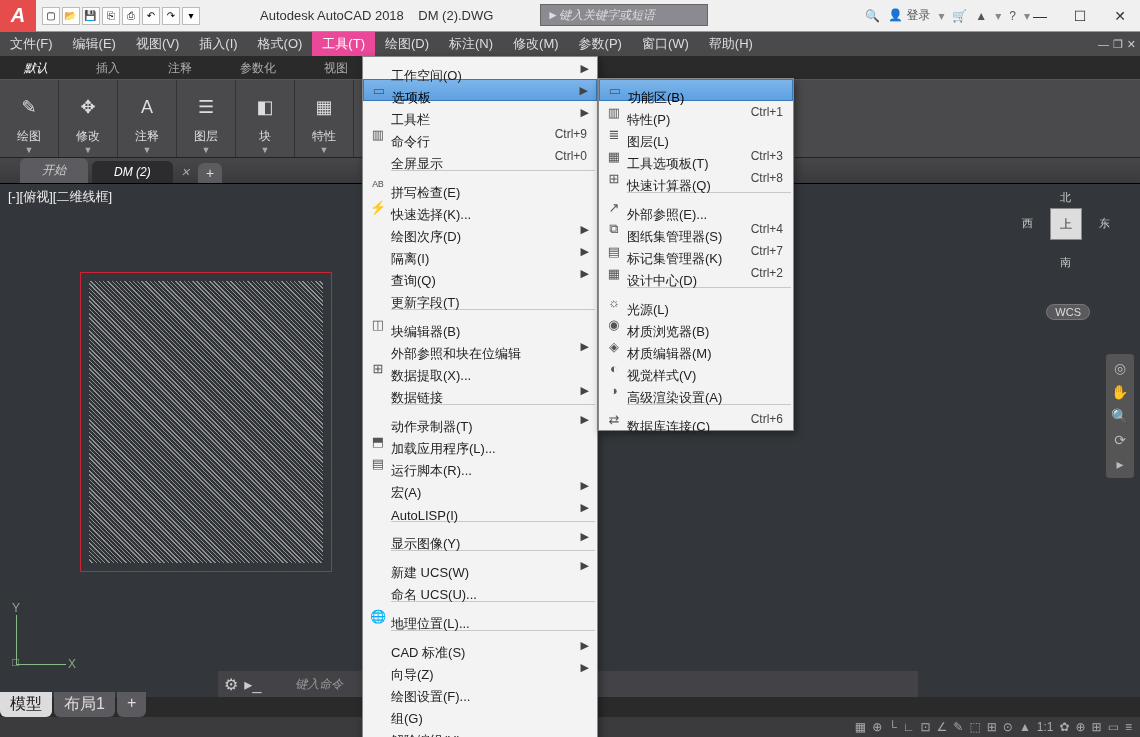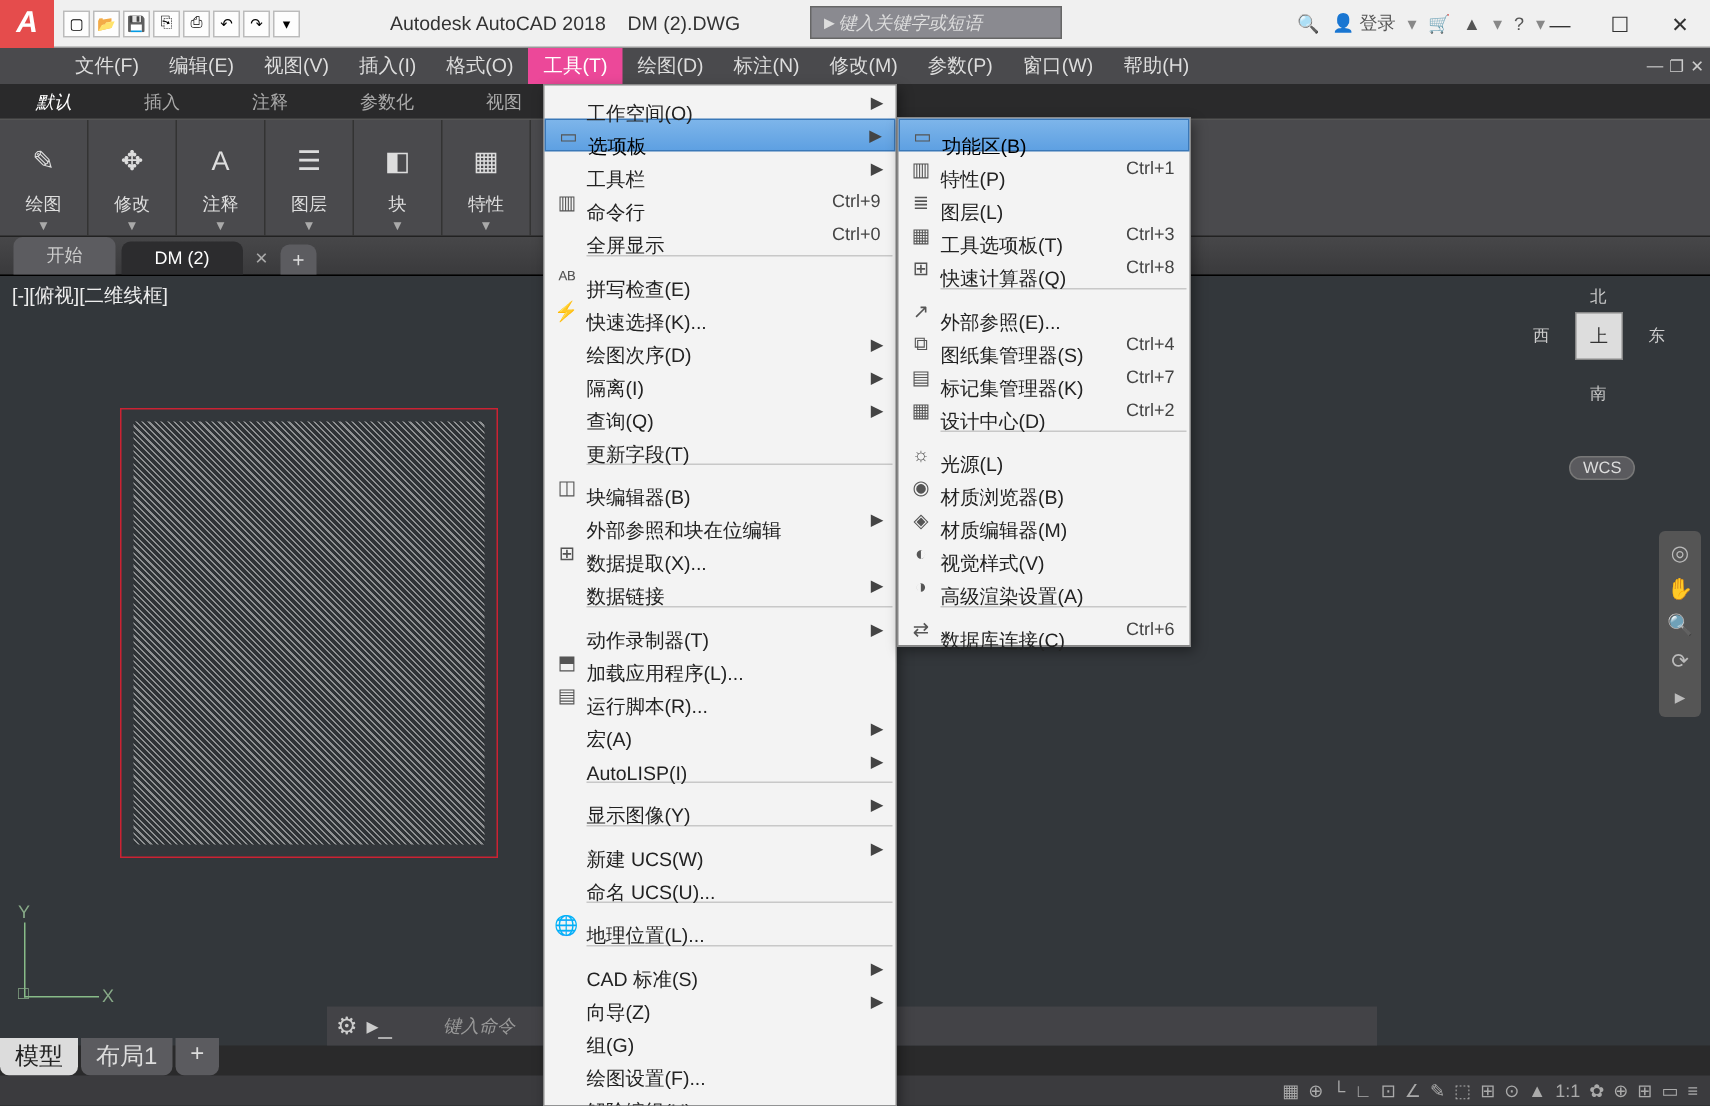--- a/index.html
+++ b/index.html
@@ -11,38 +11,38 @@
 .qat { display: flex; gap: 2px; padding: 0 6px; align-items: center; }
 .qat-btn { width: 18px; height: 18px; border: 1px solid #bbb; background: #fdfdfd; font-size: 10px; display: flex; align-items: center; justify-content: center; cursor: pointer; }
 .title-text { position: absolute; left: 260px; font-size: 13px; color: #333; }
 .search-box { position: absolute; left: 540px; top: 4px; width: 168px; height: 22px; background: #8a8a90; border: 1px solid #666; color: #ddd; font-size: 12px; padding: 0 6px; font-style: italic; display: flex; align-items: center; }
 .title-right { position: absolute; right: 110px; display: flex; gap: 8px; align-items: center; font-size: 12px; color: #555; }
 .title-right span { cursor: pointer; }
 .win-controls { position: absolute; right: 0; display: flex; }
 .win-btn { width: 40px; height: 28px; display: flex; align-items: center; justify-content: center; font-size: 14px; color: #333; cursor: pointer; }
 
 
-.menubar { height: 24px; background: #4a4a4d; display: flex; align-items: center; padding-left: 40px; font-size: 13px; position: relative; }
+.menubar { height: 24px; background: #4a4a4d; display: flex; align-items: center; font-size: 13px; position: relative; }
 .menu-item { padding: 3px 10px; color: #ddd; cursor: pointer; }
 .menu-item.active { background: #ec4899; color: #fff; }
 .menubar-right { position: absolute; right: 4px; display: flex; gap: 4px; }
 .menubar-right span { color: #ccc; font-size: 11px; cursor: pointer; }
 
 
 .ribbon-tabs { height: 24px; background: #2a2a2b; display: flex; font-size: 12px; border-bottom: 1px solid #555; }
 .rtab { padding: 4px 24px; color: #aaa; cursor: pointer; }
 .rtab.active { color: #fff; font-style: italic; }
 .ribbon { height: 78px; background: #4a4a4d; display: flex; border-bottom: 1px solid #222; }
 .ribbon-panel { display: flex; flex-direction: column; align-items: center; justify-content: flex-end; border-right: 1px solid #333; padding: 4px 14px 2px; color: #ddd; font-size: 12px; cursor: pointer; }
 .ribbon-icon { width: 30px; height: 30px; margin-bottom: 2px; display: flex; align-items: center; justify-content: center; font-size: 18px; }
 .panel-label { font-size: 12px; margin-top: 4px; }
 .panel-drop { font-size: 9px; color: #aaa; }
 
 
-.doc-tabs { height: 26px; background: linear-gradient(#474749,#3a3a3c); display: flex; align-items: flex-end; padding-left: 9px; border-bottom: 1px solid #000; }
+.doc-tabs { height: 26px; background: linear-gradient(#474749,#3a3a3c); display: flex; align-items: flex-end; padding-left: 20px; border-bottom: 1px solid #000; font-style: italic; }
 .doc-tab { padding: 4px 22px; font-size: 12px; color: #ccc; border-radius: 6px 6px 0 0; margin-right: 4px; cursor: pointer; }
 .doc-tab.inactive { background: #5c5c60; }
 .doc-tab.active { background: #2c2c2e; color: #fff; }
 .doc-tab-add { width: 24px; height: 20px; background: #5c5c60; border-radius: 6px 6px 0 0; color: #ddd; display: flex; align-items: center; justify-content: center; font-size: 14px; cursor: pointer; margin-left: 4px; }
 
 
 .canvas-area { position: absolute; top: 184px; left: 0; right: 0; bottom: 40px; background: #33373b; }
 .viewport-label { position: absolute; top: 4px; left: 8px; color: #eee; font-size: 13px; }
 .drawing-box { position: absolute; top: 88px; left: 80px; width: 252px; height: 300px; border: 1px solid #c23; }
 .drawing-content { position: absolute; inset: 8px; background: repeating-linear-gradient(45deg,#2b2f32,#2b2f32 2px,#d9d9d9 2px,#d9d9d9 3px); opacity: 0.55; }
@@ -377,25 +377,25 @@
       <span class="dd-label">CAD 标准(S)</span>
       <span class="dd-arrow">▶</span>
     </div>
     <div class="dd-row">
       <span class="dd-icon"></span>
       <span class="dd-label">向导(Z)</span>
       <span class="dd-arrow">▶</span>
     </div>
     <div class="dd-row">
       <span class="dd-icon"></span>
+      <span class="dd-label">绘图设置(F)...</span>
+    </div>
+    <div class="dd-row">
+      <span class="dd-icon"></span>
       <span class="dd-label">组(G)</span>
-    </div>
-    <div class="dd-row">
-      <span class="dd-icon"></span>
-      <span class="dd-label">绘图设置(F)...</span>
     </div>
     <div class="dd-row">
       <span class="dd-icon"></span>
       <span class="dd-label">解除编组(U)</span>
     </div>
   </div>
 
 <div class="dropdown dd-sub" id="dd-sub">
     <div class="dd-row hl">
       <span class="dd-icon">▭</span>

